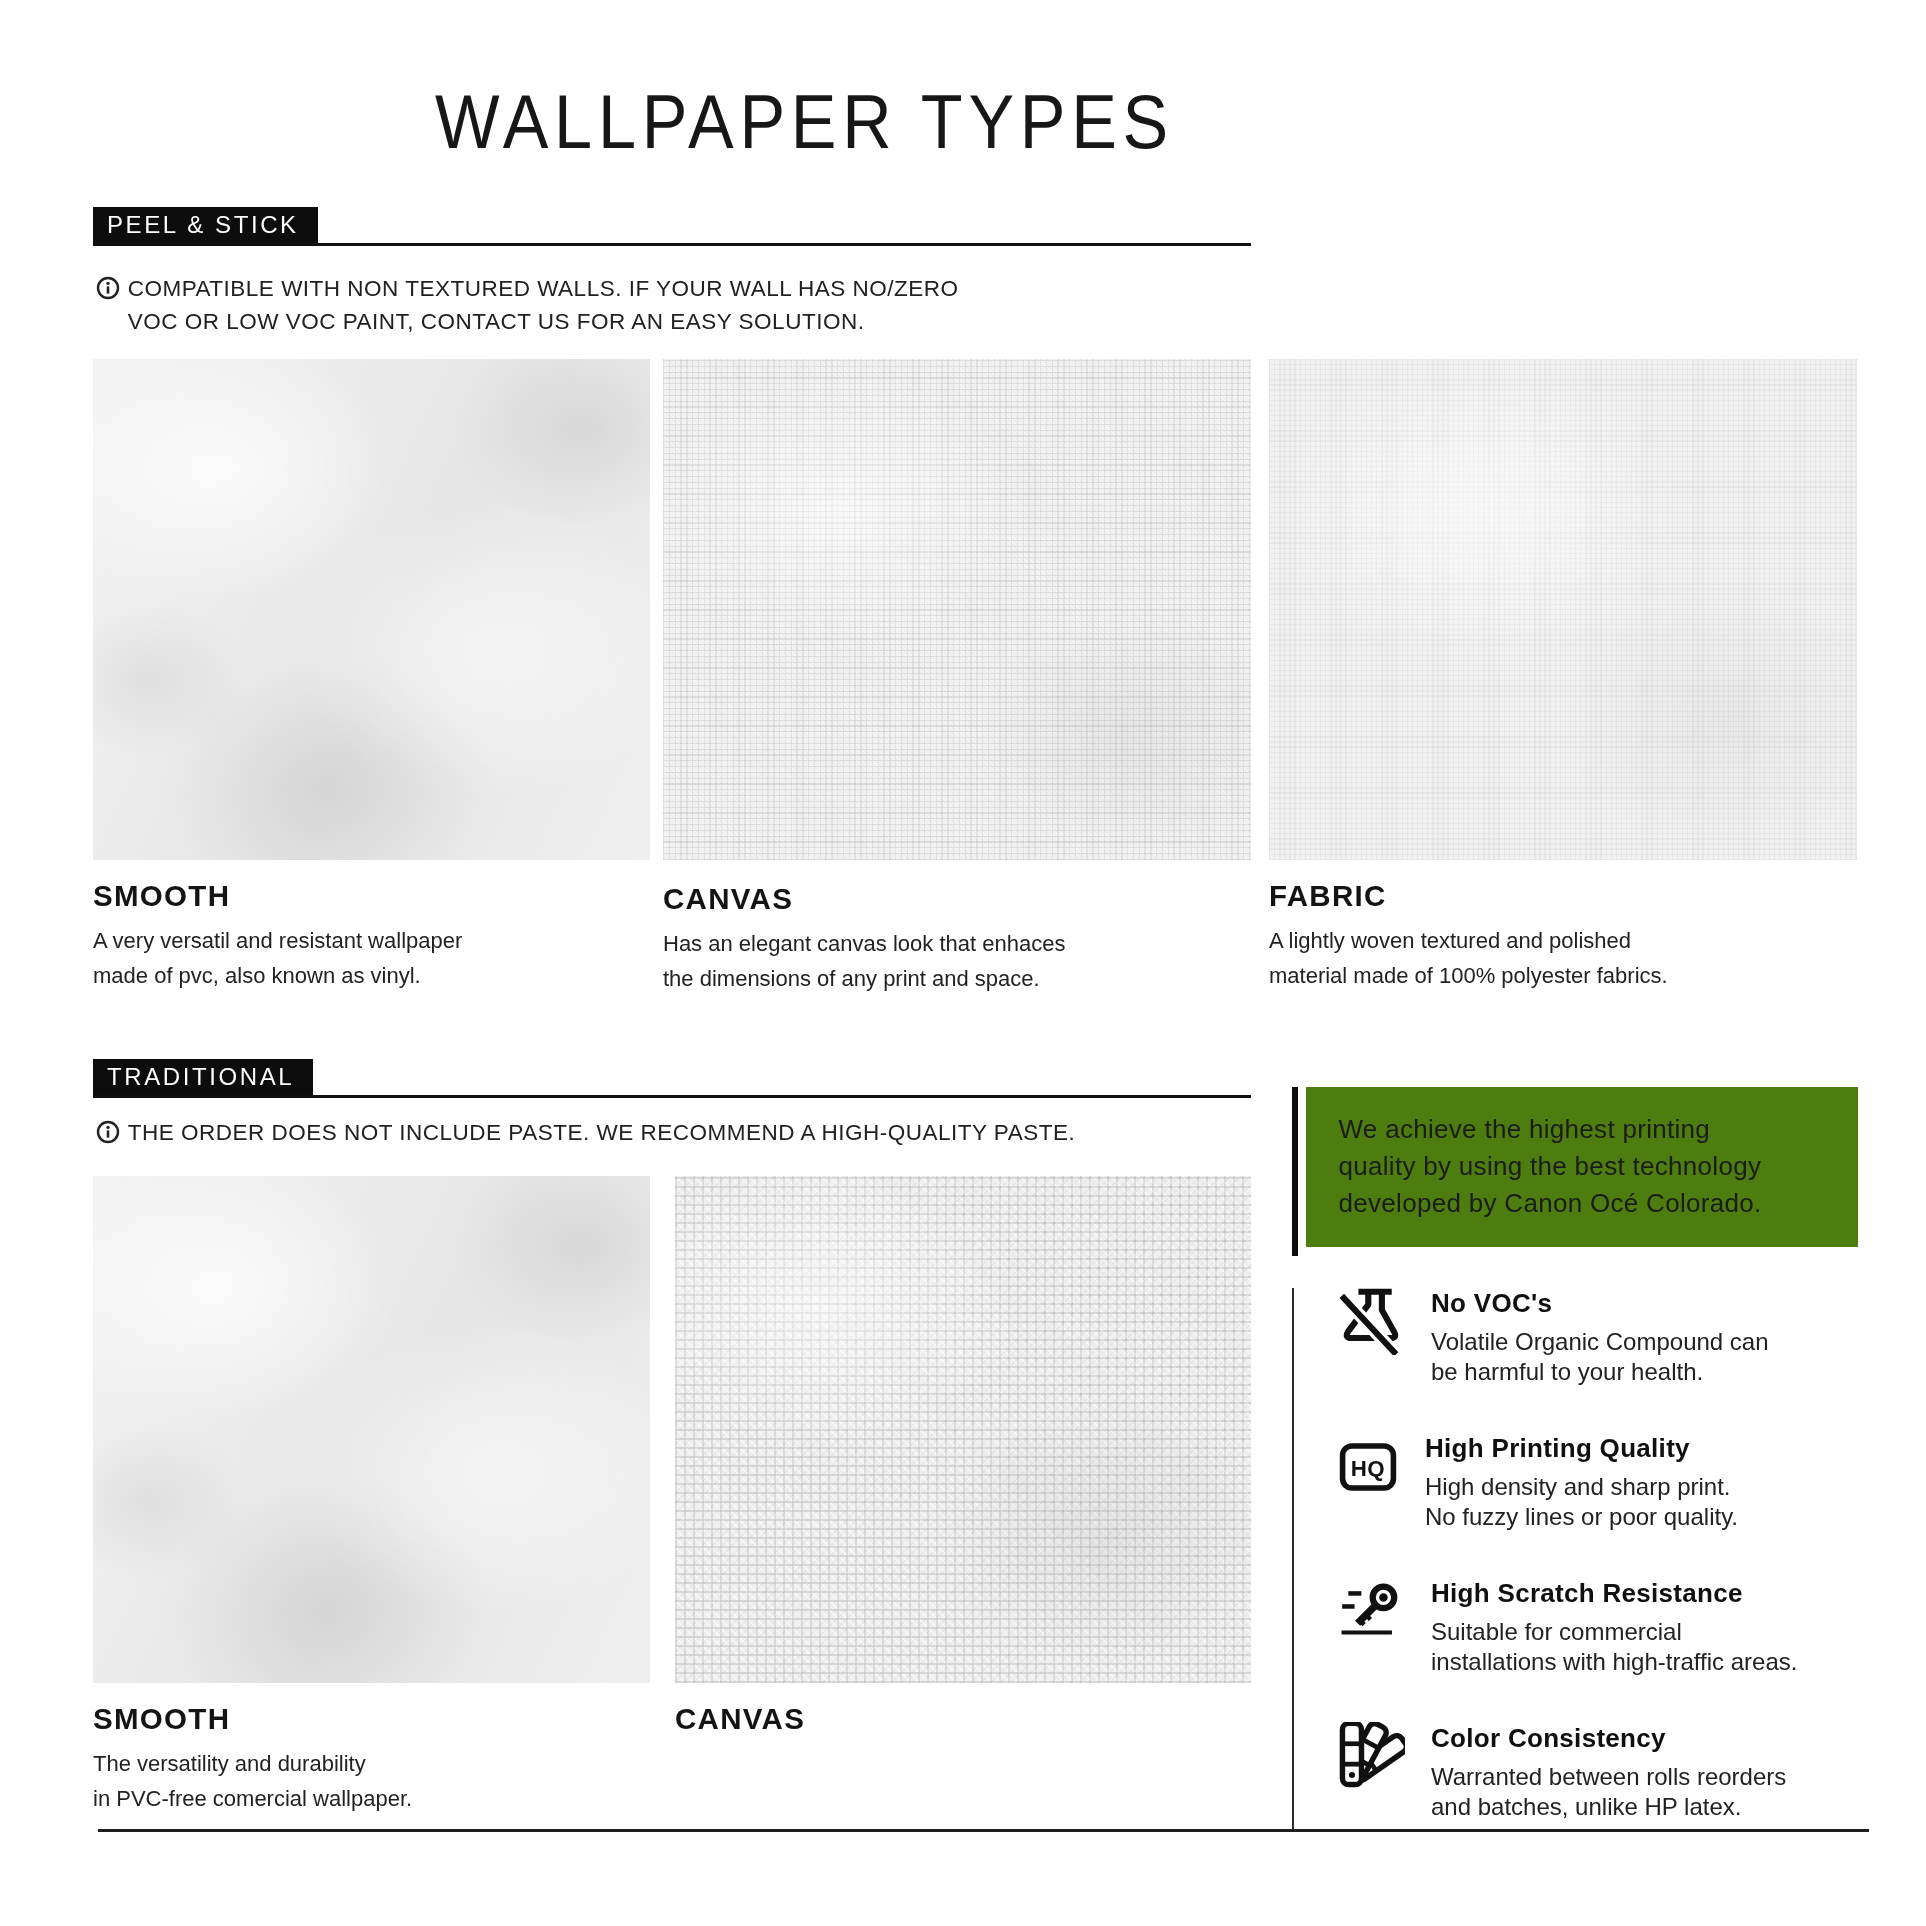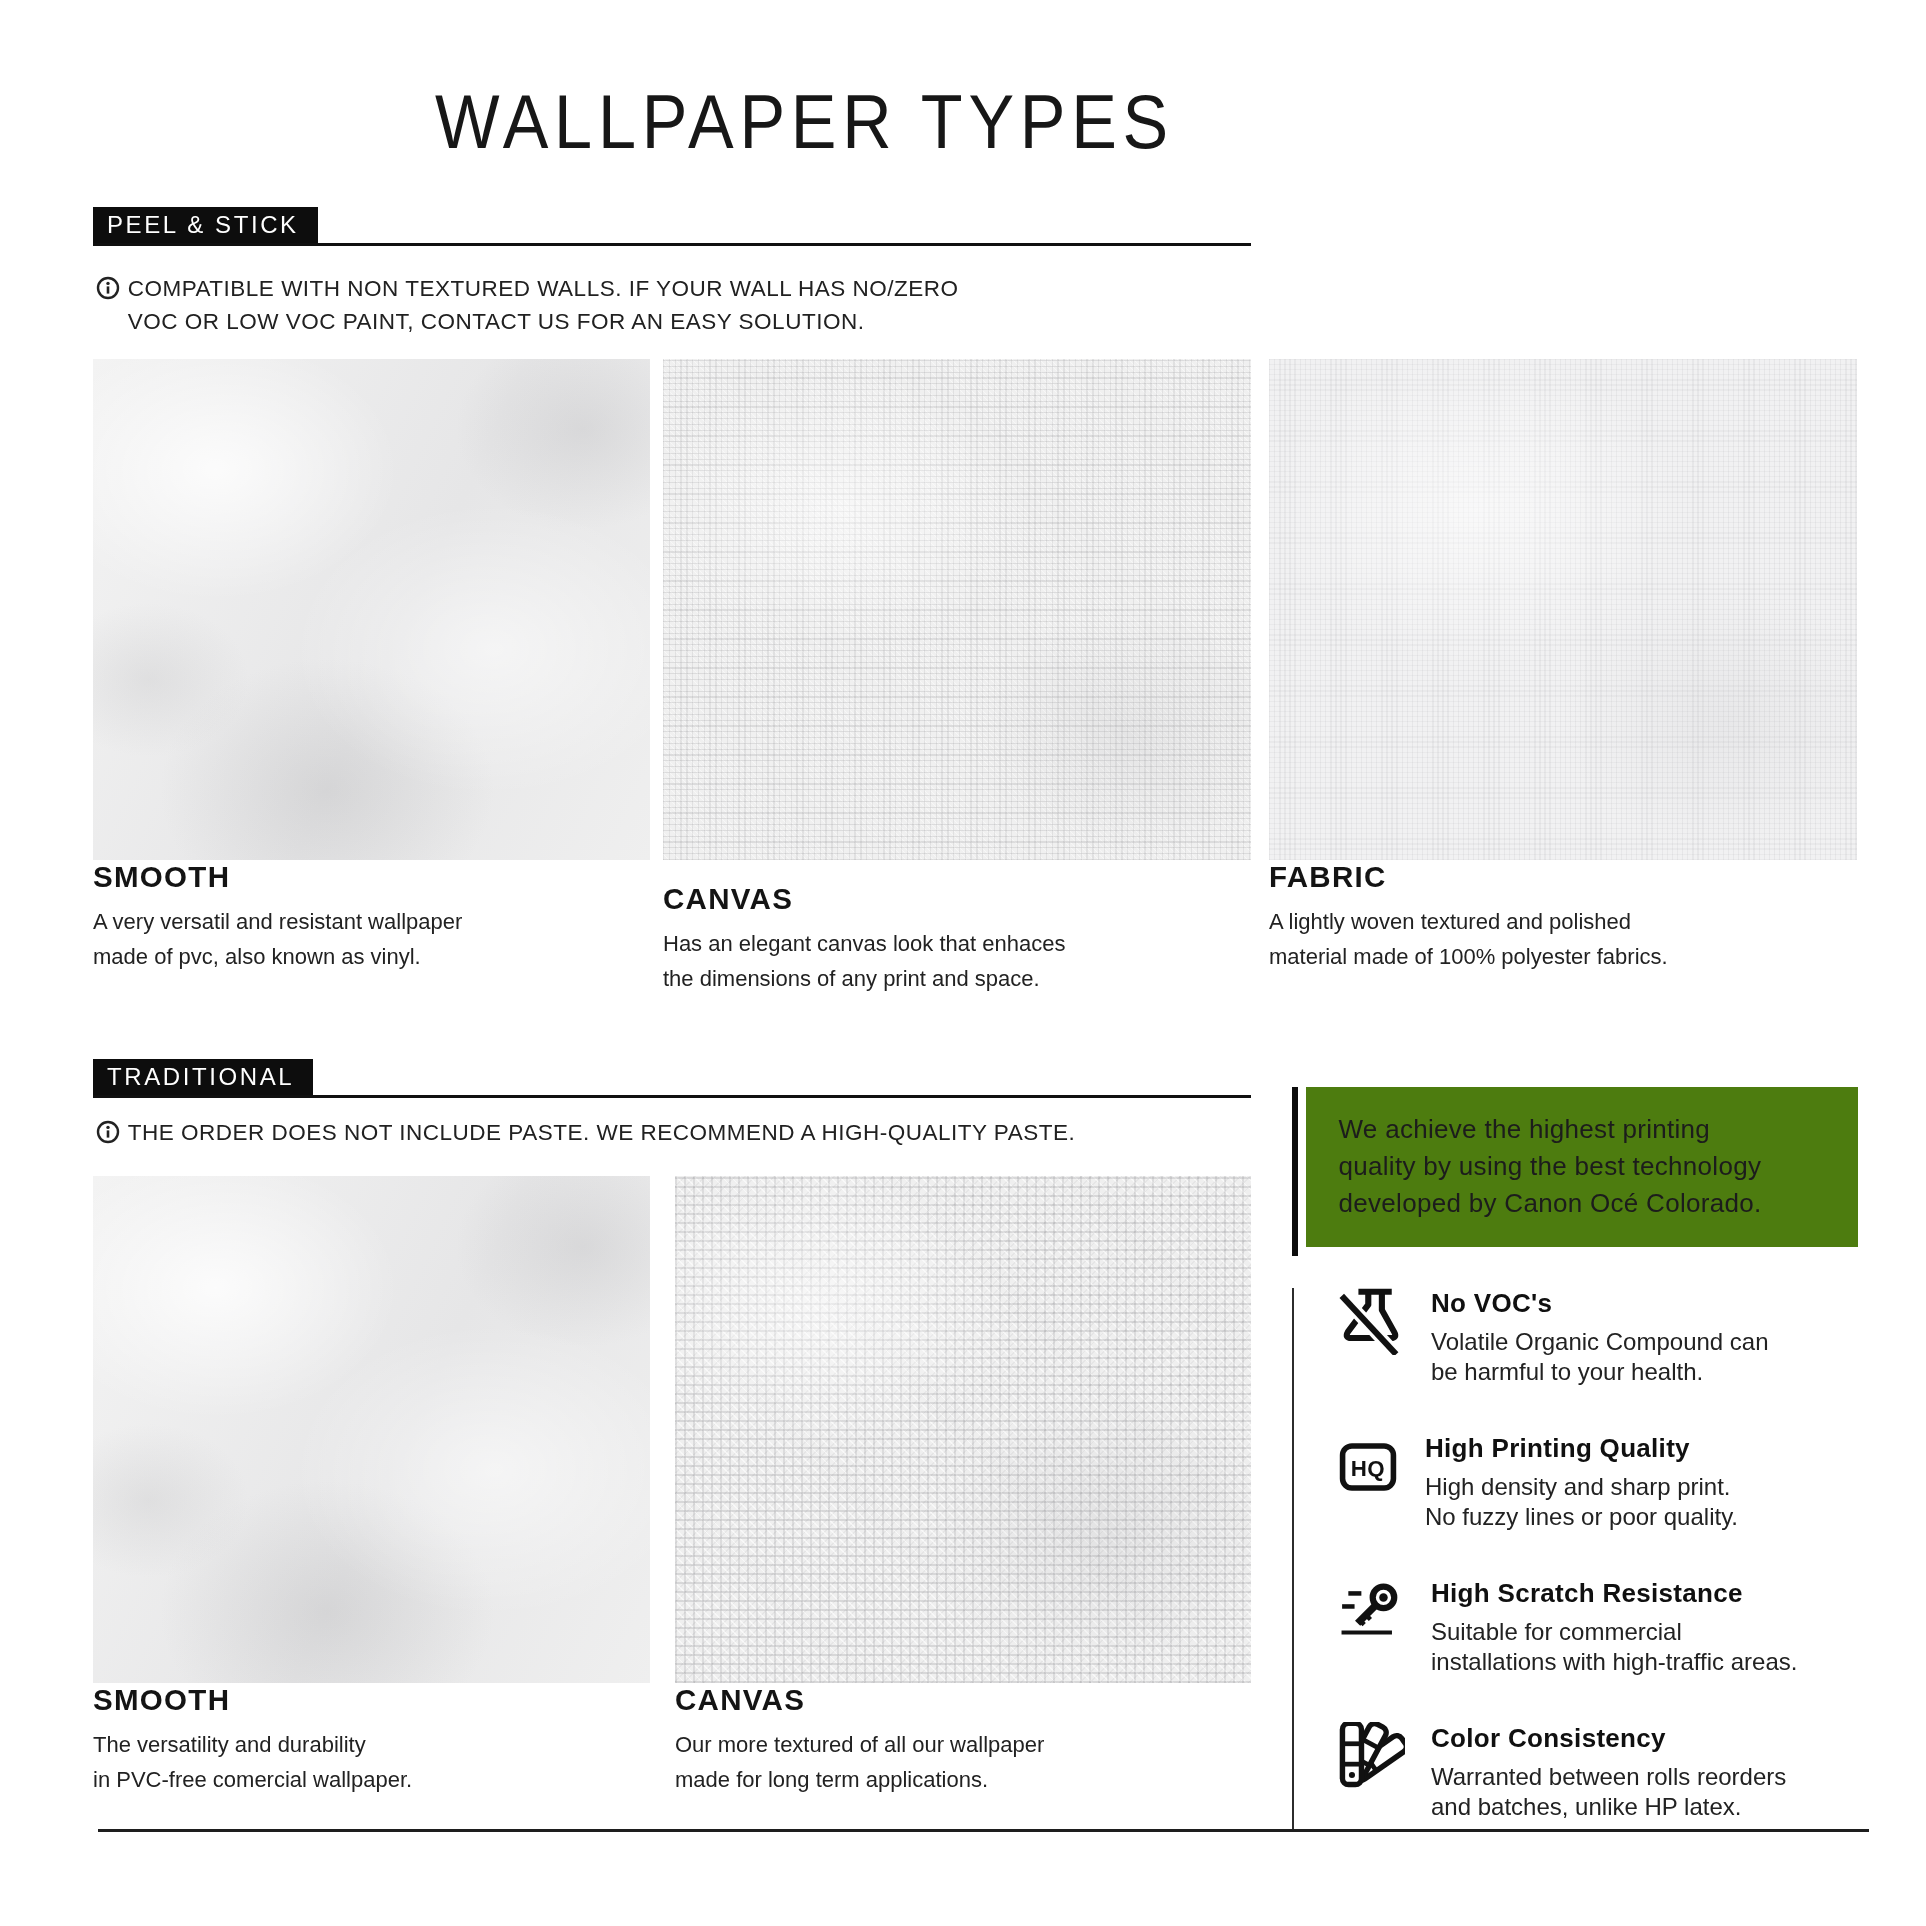--- a/index.html
+++ b/index.html
@@ -49,21 +49,21 @@
     repeating-linear-gradient(0deg, rgba(140,140,146,.08) 0 1.3px, rgba(140,140,146,0) 1.3px 5.1px);}
 
   .tex-canvas-coarse{background-color:#efefef;background-image:
     radial-gradient(ellipse 334px 244px at 25% 25%, rgba(255,255,255,.5), rgba(255,255,255,0) 60%),
     radial-gradient(ellipse 295px 231px at 75% 70%, rgba(150,150,155,.14), rgba(150,150,155,0) 60%),
     repeating-linear-gradient(0deg, rgba(108,108,114,.18) 0 1.9px, rgba(108,108,114,0) 1.9px 9px),
     repeating-linear-gradient(90deg, rgba(108,108,114,.15) 0 1.9px, rgba(108,108,114,0) 1.9px 9px),
     repeating-linear-gradient(45deg, rgba(255,255,255,.55) 0 1.3px, rgba(255,255,255,0) 1.3px 6.4px),
     repeating-linear-gradient(135deg, rgba(120,120,126,.08) 0 1.3px, rgba(120,120,126,0) 1.3px 7px);}
 
-  .sw-name{margin-top:0;font-size:29.5px;font-weight:700;letter-spacing:1.3px;color:#141414;}
+  .sw-name{margin-top:19px;font-size:29.5px;font-weight:700;letter-spacing:1.3px;color:#141414;}
   .sw-desc{margin-top:10.3px;font-size:22px;line-height:35px;color:#222;}
 
   .quality{position:absolute;left:1292px;top:1087px;}
   .quality .bar{position:absolute;left:0;top:0;width:5.8px;height:169px;background:#0d0d0d;}
   .quality .qbox{margin-left:13.5px;width:552px;box-sizing:border-box;background:#4d7c0f;
       padding:24.4px 33px;font-size:26px;line-height:37px;color:#1c1c1c;letter-spacing:0.3px;}
 
   .vline{position:absolute;left:1292px;top:1288px;width:1.9px;height:542px;background:#2c2c2c;}
 
   .features{position:absolute;left:1337px;top:1287px;width:521px;}
@@ -145,24 +145,20 @@
     <div class="sw-name">SMOOTH</div>
     <div class="sw-desc">
       <div>The versatility and durability</div>
       <div>in PVC-free comercial wallpaper.</div>
     </div>
   </div>
 
   <div class="swatch row2" style="left:675px;top:1176px;width:576px;">
     <div class="tex tex-canvas-coarse"></div>
     <div class="sw-name">CANVAS</div>
-    <div class="sw-desc">
-      <div>Our more textured of all our wallpaper</div>
-      <div>made for long term applications.</div>
-    </div>
   </div>
 
   <div class="quality">
     <div class="bar"></div>
     <div class="qbox">
       <div>We achieve the highest printing</div>
       <div>quality by using the best technology</div>
       <div>developed by Canon Océ Colorado.</div>
     </div>
   </div>

